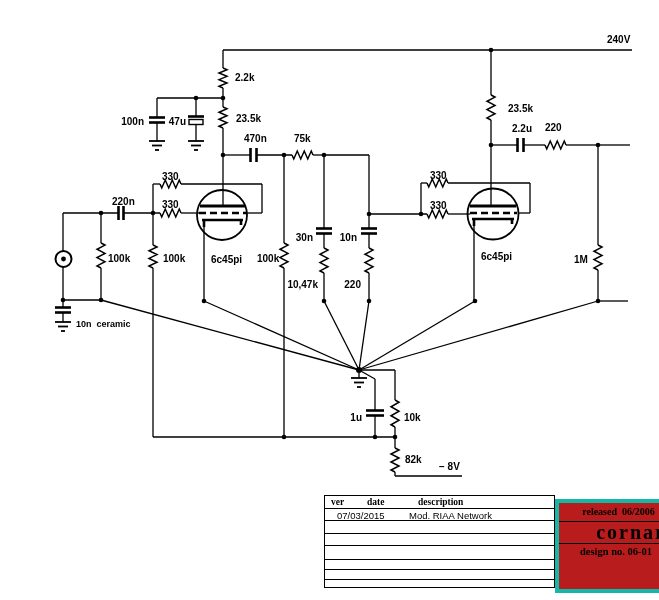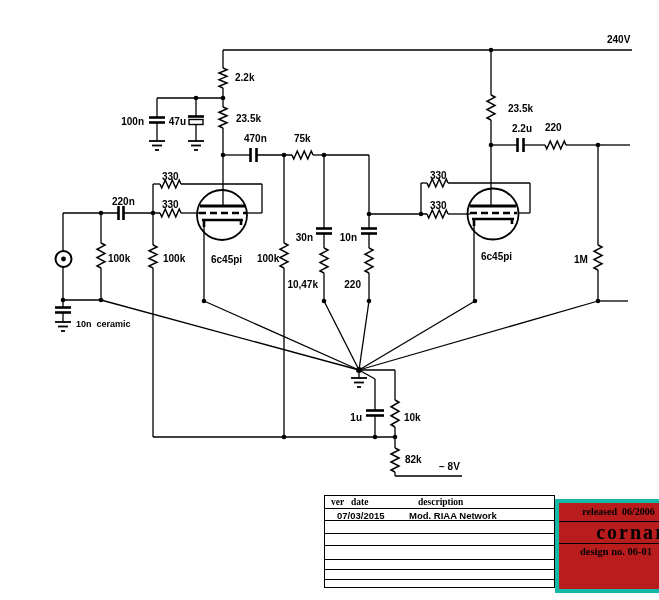--- a/index.html
+++ b/index.html
@@ -15,21 +15,21 @@
   .dot{fill:#000;stroke:none;}
   svg text{fill:#000;font-family:"Liberation Sans",sans-serif;font-size:10px;font-weight:bold;white-space:pre;}
   
   #titleblock{position:absolute;left:296px;top:495px;width:350px;height:95px;color:#000;margin-left:28px;}
   #revtable{position:absolute;left:0;top:0;width:231px;height:93px;border:1px solid #000;box-sizing:border-box;background:#fff;}
   .trow{box-sizing:border-box;border-top:1px solid #000;position:relative;white-space:pre;}
   .trow:first-child{border-top:none;}
   .th{font-family:"Liberation Serif",serif;font-weight:bold;font-size:9.5px;}
   .th span{position:absolute;top:1px;}
   .rv{font-family:"Liberation Sans",sans-serif;font-size:9.5px;}
-  .rv span{position:absolute;top:1px;font-weight:bold;}
+  .rv span{position:absolute;top:1px;}
   #infobox{position:absolute;left:231px;top:4px;width:127px;height:94px;border:4px solid #14b8a6;box-sizing:border-box;background:#b91c1c;}
   .ibox{box-sizing:border-box;border-top:1px solid #000;text-align:center;
         font-family:"Liberation Serif",serif;font-weight:bold;white-space:pre;overflow:hidden;}
   .ibox:first-child{border-top:none;}
   #released{height:18px;font-size:10px;padding-top:3px;}
   #logo{height:22px;font-size:20px;letter-spacing:2px;line-height:21px;text-align:right;}
   #designno{height:18px;font-size:10.5px;text-align:left;padding:2px 0 0 21px;}
   #product{height:34px;font-size:10px;line-height:11.5px;padding-top:1px;}
 </style>
 </head>
@@ -270,21 +270,21 @@
     <text x="404" y="421">10k</text>
     <text x="405" y="463">82k</text>
     <text x="439" y="470">− 8V</text>
   </g>
 </svg>
 
 <div id="titleblock">
   <div id="revtable">
     <div class="trow th" style="height:12px">
       <span style="left:6px">ver</span>
-      <span style="left:26px">date</span>
+      <span style="left:42px">date</span>
       <span style="left:93px">description</span>
     </div>
     <div class="trow rv" style="height:12px">
       <span style="left:12px">07/03/2015</span>
       <span style="left:84px">Mod. RIAA Network</span>
     </div>
     <div class="trow" style="height:13px"></div>
     <div class="trow" style="height:12px"></div>
     <div class="trow" style="height:14px"></div>
     <div class="trow" style="height:10px"></div>

